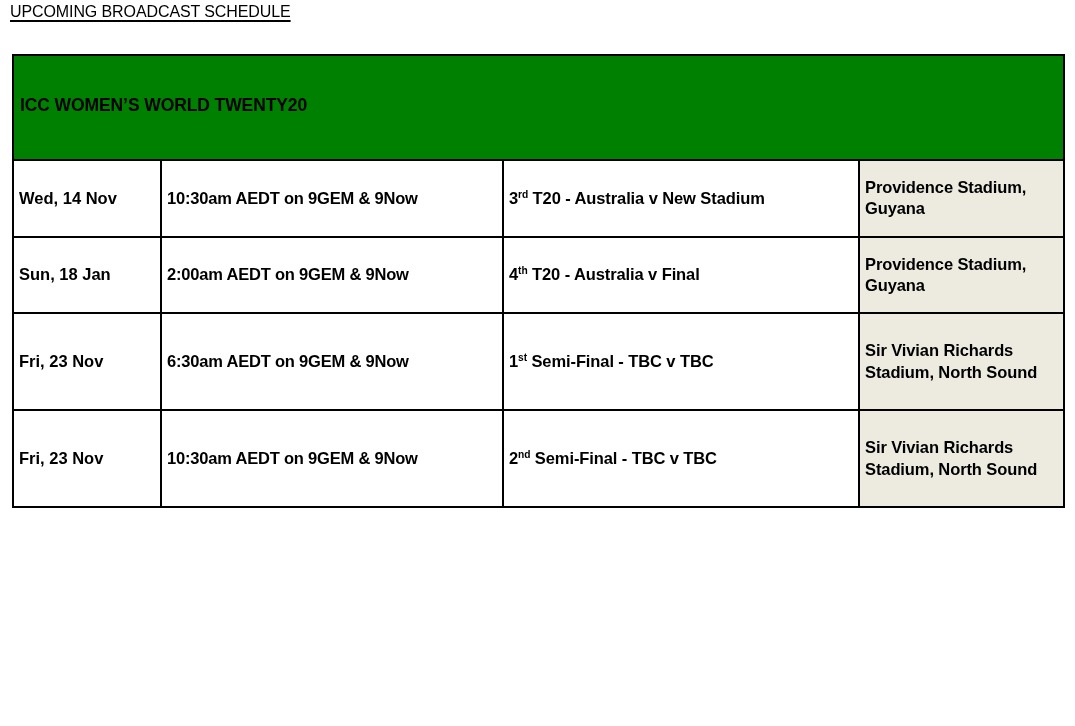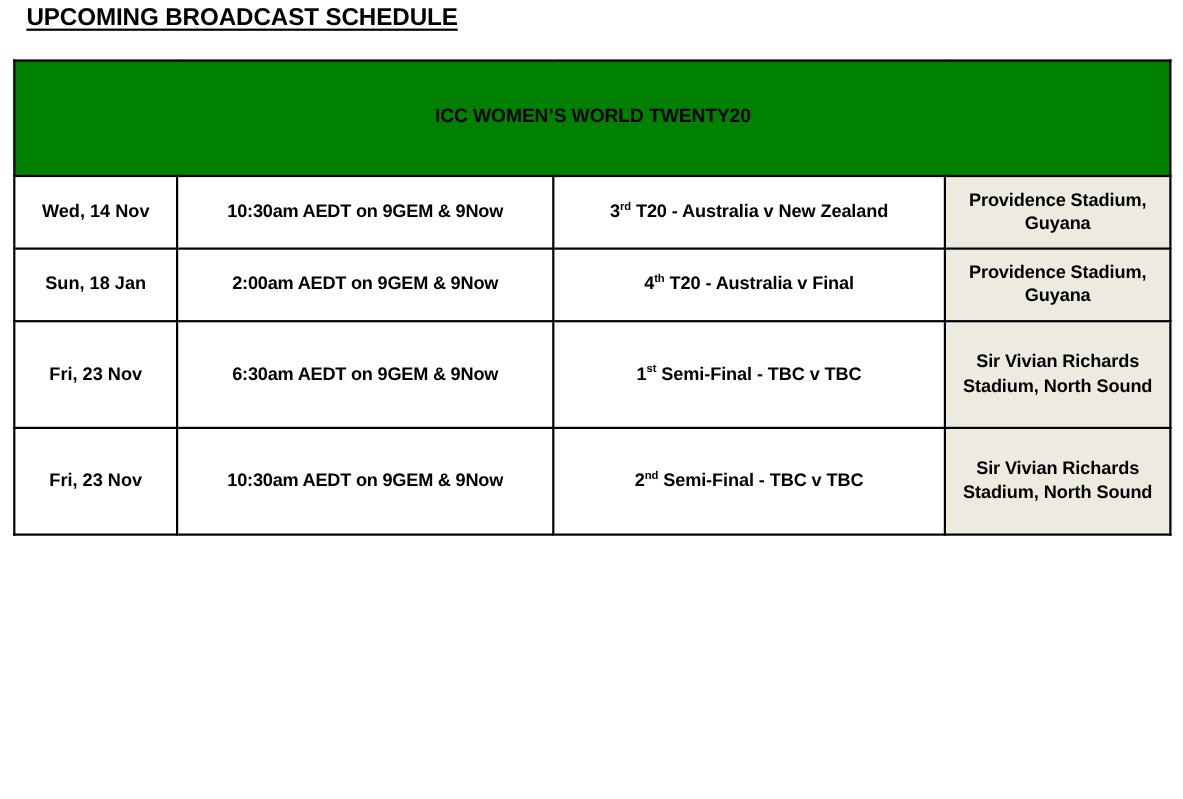--- a/index.html
+++ b/index.html
@@ -17,24 +17,24 @@
 
   .page {
     position: relative;
     width: 1075px;
     height: 726px;
   }
 
   
   .doc-title {
     position: absolute;
-    left: 24px;
+    left: 10px;
     top: 3px;
-    font-size: 22px;
-    font-weight: bold;
+    font-size: 16px;
+    font-weight: normal;
     letter-spacing: -0.1px;
     text-decoration: underline;
     text-underline-offset: 3px;
     text-decoration-thickness: 2px;
     white-space: nowrap;
   }
 
   
   .sched-wrap {
     position: absolute;
@@ -44,28 +44,27 @@
   }
 
   table.sched {
     border-collapse: collapse;
     table-layout: fixed;
     width: 1051px;
   }
 
   table.sched td {
     border: 2px solid #000000;
-    padding: 0 5px;
+    padding: 16px 5px;
     font-size: 16.5px;
     font-weight: bold;
     line-height: 1.29;
     vertical-align: middle;
     box-sizing: border-box;
     background: #ffffff;
-    text-align: center;
   }
 
   
   col.c-date  { width: 148px; }
   col.c-time  { width: 342px; }
   col.c-match { width: 356px; }
   col.c-venue { width: 205px; }
 
   
   tr.banner-row td {
@@ -118,21 +117,21 @@
       </colgroup>
       <tbody>
         <tr class="banner-row">
           <td colspan="4">
             <span class="banner-text">ICC WOMEN’S WORLD TWENTY20</span>
           </td>
         </tr>
           <tr class="row-short">
             <td class="cell-date">Wed, 14 Nov</td>
             <td class="cell-time">10:30am AEDT on 9GEM &amp; 9Now</td>
-            <td class="cell-match"><span>3</span><sup>rd</sup><span> T20 - Australia v New Zealand</span></td>
+            <td class="cell-match"><span>3</span><sup>rd</sup><span> T20 - Australia v New Stadium</span></td>
             <td class="cell-venue">Providence Stadium, Guyana</td>
           </tr>
           <tr class="row-short">
             <td class="cell-date">Sun, 18 Jan</td>
             <td class="cell-time">2:00am AEDT on 9GEM &amp; 9Now</td>
             <td class="cell-match"><span>4</span><sup>th</sup><span> T20 - Australia v Final</span></td>
             <td class="cell-venue">Providence Stadium, Guyana</td>
           </tr>
           <tr class="row-tall">
             <td class="cell-date">Fri, 23 Nov</td>

